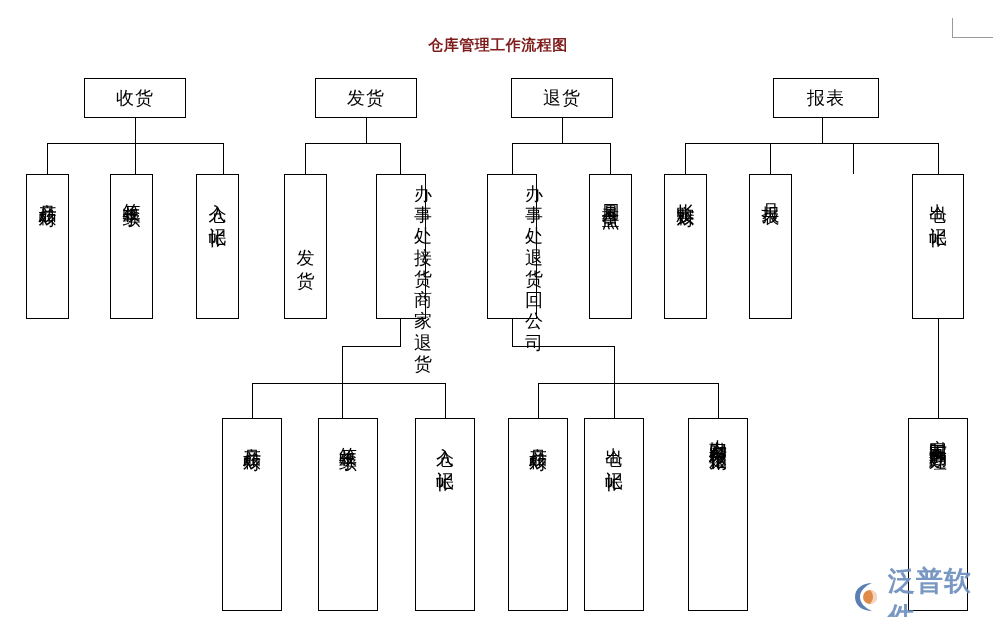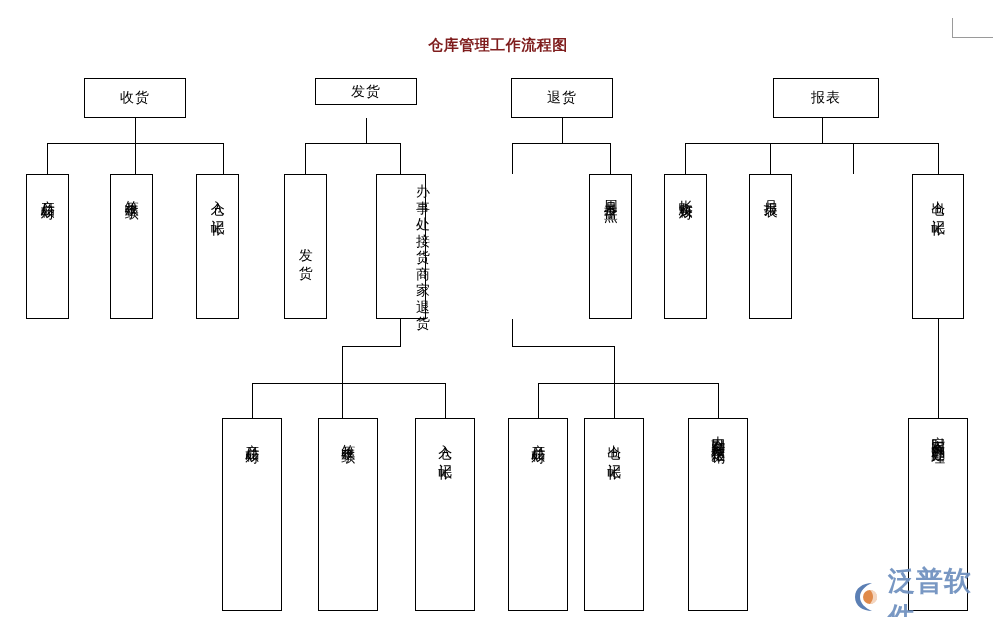--- a/index.html
+++ b/index.html
@@ -35,21 +35,21 @@
   .node{
     position:absolute;
     box-sizing:border-box;
     border:1px solid #000;
     background:#fff;
     color:#000;
     z-index:3;
   }
   .node .txt{
     display:block;
-    font-size:14px;
+    font-size:18px;
     line-height:1.28;
     color:#000;
     white-space:pre-wrap;
   }
   
   .node.horiz{
     display:flex;align-items:center;justify-content:center;
   }
   .node.horiz .txt{letter-spacing:1px;}
 
@@ -128,21 +128,21 @@
   <div class="node vert" style="left:26px;top:174px;width:43px;height:145px;">
     <span class="txt">产品核对</span>
   </div>
   <div class="node vert" style="left:110px;top:174px;width:43px;height:145px;">
     <span class="txt">签收手续</span>
   </div>
   <div class="node vert" style="left:196px;top:174px;width:43px;height:145px;">
     <span class="txt">入仓　记帐</span>
   </div>
 
-  <div class="node horiz" style="left:315px;top:78px;width:102px;height:27px;justify-content:center;">
+  <div class="node horiz" style="left:315px;top:78px;width:102px;height:40px;justify-content:center;">
     <span class="txt">发货</span>
   </div>
   <div class="ln v" style="left:366px;top:118px;height:25px;"></div>
   <div class="ln h" style="left:305px;top:143px;width:95px;"></div>
   <div class="ln v" style="left:305px;top:143px;height:31px;"></div>
   <div class="ln v" style="left:400px;top:143px;height:31px;"></div>
 
   <div class="node vert mid" style="left:284px;top:174px;width:43px;height:145px;">
     <span class="txt">发　货</span>
   </div>
@@ -169,20 +169,23 @@
   </div>
 
   <div class="node horiz" style="left:511px;top:78px;width:102px;height:40px;">
     <span class="txt">退货</span>
   </div>
   <div class="ln v" style="left:562px;top:118px;height:25px;"></div>
   <div class="ln h" style="left:512px;top:143px;width:98px;"></div>
   <div class="ln v" style="left:512px;top:143px;height:31px;"></div>
   <div class="ln v" style="left:610px;top:143px;height:31px;"></div>
 
+  <div class="node wrap" style="left:487px;top:174px;width:50px;height:145px;">
+    <span class="txt">办事处退货回公司</span>
+  </div>
   <div class="node vert" style="left:589px;top:174px;width:43px;height:145px;">
     <span class="txt">周月季盘点</span>
   </div>
 
   <div class="ln v" style="left:512px;top:319px;height:27px;"></div>
   <div class="ln h" style="left:512px;top:346px;width:102px;"></div>
   <div class="ln v" style="left:614px;top:346px;height:37px;"></div>
   <div class="ln h" style="left:538px;top:383px;width:180px;"></div>
   <div class="ln v" style="left:538px;top:383px;height:35px;"></div>
   <div class="ln v" style="left:614px;top:383px;height:35px;"></div>

